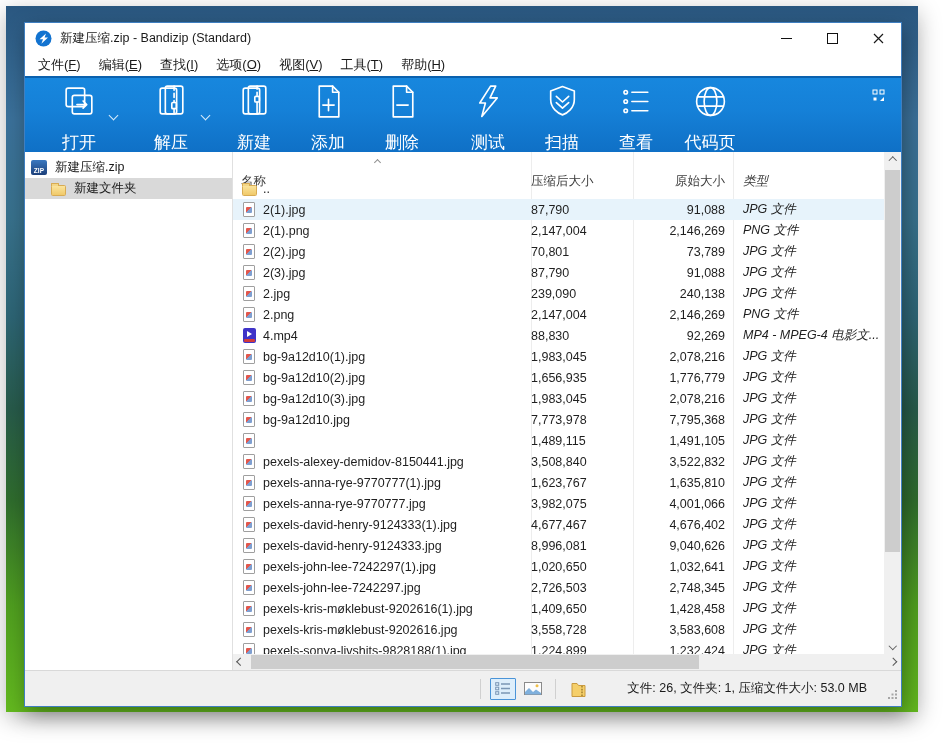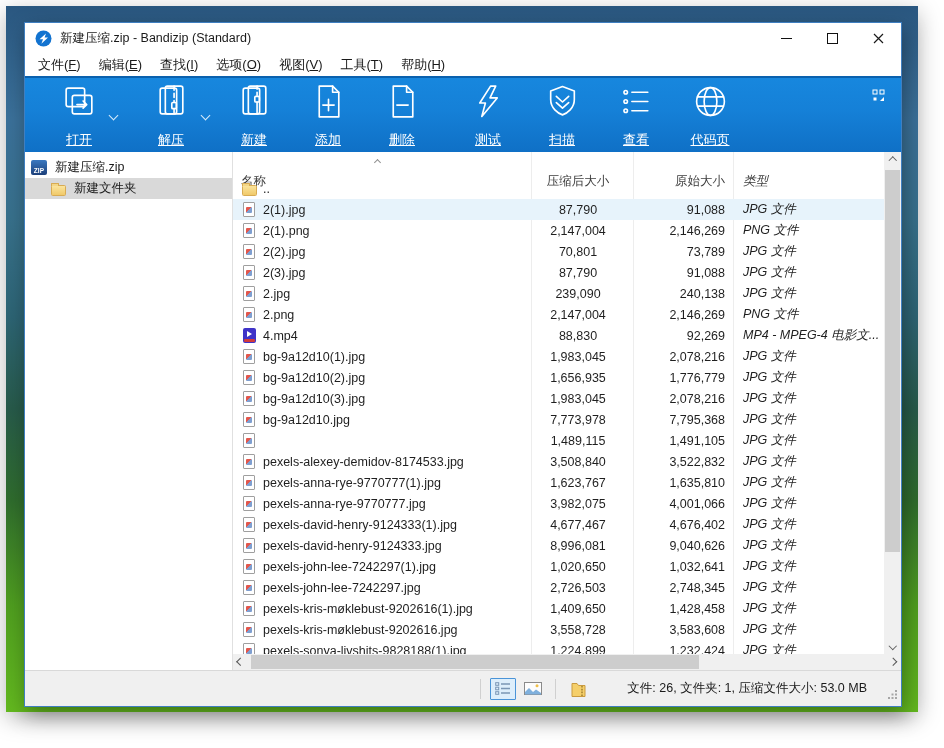--- a/index.html
+++ b/index.html
@@ -37,21 +37,21 @@
     height:76px;flex:0 0 auto;position:relative;
     border-top:2px solid #0a61ae;box-sizing:border-box;
     background:linear-gradient(180deg,#1787de 0%,#1580d7 45%,#0f70c6 100%);
     display:flex;align-items:flex-start;padding:5px 0 0 8px;color:#fff;
   }
   .tb-btn{width:74px;height:66px;display:flex;flex-direction:column;align-items:center;position:relative;}
   .tb-btn.has-dropdown{width:92px;padding-right:0;}
   .tb-btn.gap-before{margin-left:12px;}
   .tb-icon{height:40px;display:flex;align-items:center;}
   .tbsvg{fill:none;stroke:#fff;stroke-width:1.6;stroke-linecap:round;stroke-linejoin:round;width:37px;height:37px;}
-  .tb-label{font-size:13px;margin-top:11px;white-space:nowrap;text-decoration:underline;}
+  .tb-label{font-size:17px;margin-top:11px;white-space:nowrap;}
   .tb-chev{display:none;}
   .has-dropdown .tb-chev{display:block;position:absolute;right:8px;top:22px;color:#d8ecfb;}
   .chev{display:inline-block;width:6px;height:6px;border-right:1.5px solid currentColor;border-bottom:1.5px solid currentColor;}
   .chev.down{transform:rotate(45deg);}
   .chev.up{transform:rotate(-135deg);}
   .chev.left{transform:rotate(135deg);}
   .chev.right{transform:rotate(-45deg);}
   .layout-toggle{position:absolute;right:16px;top:10px;width:13px;height:13px;}
   
   .main{flex:1;display:flex;min-height:0;}
@@ -63,21 +63,21 @@
   .right-col{flex:1;display:flex;flex-direction:column;min-width:0;}
   .list-plus-vscroll{flex:1;display:flex;min-height:0;}
   .list-area{flex:1;position:relative;display:flex;flex-direction:column;min-width:0;overflow:hidden;}
   .colline{position:absolute;top:0;bottom:0;width:1px;background:#ededed;}
   .colline.c1{left:298px;} .colline.c2{left:400px;} .colline.c3{left:500px;}
   .lheader{height:26px;display:flex;align-items:center;font-size:12.5px;color:#3c3c3c;position:relative;flex:0 0 auto;}
   .sort-caret{position:absolute;left:142px;top:2px;color:#909090;}
   .sort-caret .chev{width:4px;height:4px;border-width:1px;}
   .hc{box-sizing:border-box;white-space:nowrap;margin-top:32px;}
   .c-name{width:298px;padding-left:8px;display:flex;align-items:center;gap:6px;box-sizing:border-box;}
-  .c-packed{width:102px;text-align:center;padding-right:8px;box-sizing:border-box;}
+  .c-packed{width:102px;text-align:left;padding-right:8px;box-sizing:border-box;}
   .c-orig{width:100px;text-align:right;padding-right:8px;box-sizing:border-box;}
   .c-type{flex:1;padding-left:10px;box-sizing:border-box;white-space:nowrap;overflow:hidden;font-style:italic;}
   .lbody{flex:1;overflow:hidden;position:relative;}
   .row{height:21px;display:flex;align-items:center;font-size:12.5px;color:#1f1f1f;position:relative;}
   .row.selected{background:#e7f3fb;}
   .fname{white-space:nowrap;overflow:hidden;}
   .ficon{width:16px;height:16px;display:inline-flex;align-items:center;justify-content:center;flex:0 0 auto;}
   
   .icon-folder{width:15px;height:11px;background:linear-gradient(#fbe49c,#f0c96a);border:1px solid #d8ab52;border-radius:1.5px;position:relative;margin-top:3px;box-sizing:border-box;}
   .icon-folder::before{content:"";position:absolute;top:-3px;left:-1px;width:6px;height:2px;background:#f3d687;border:1px solid #d8ab52;border-bottom:none;border-radius:1px 1px 0 0;}
@@ -437,21 +437,21 @@
               </div>
               <div class="c-packed">1,489,115</div>
               <div class="c-orig">1,491,105</div>
               <div class="c-type">JPG 文件</div>
             </div>
               <div class="row">
               <div class="c-name">
                 <span class="ficon">
                     <span class="icon-image"></span>
                   </span>
-                <span class="fname">pexels-alexey-demidov-8174533.jpg</span>
+                <span class="fname">pexels-alexey-demidov-8150441.jpg</span>
               </div>
               <div class="c-packed">3,508,840</div>
               <div class="c-orig">3,522,832</div>
               <div class="c-type">JPG 文件</div>
             </div>
               <div class="row">
               <div class="c-name">
                 <span class="ficon">
                     <span class="icon-image"></span>
                   </span>

